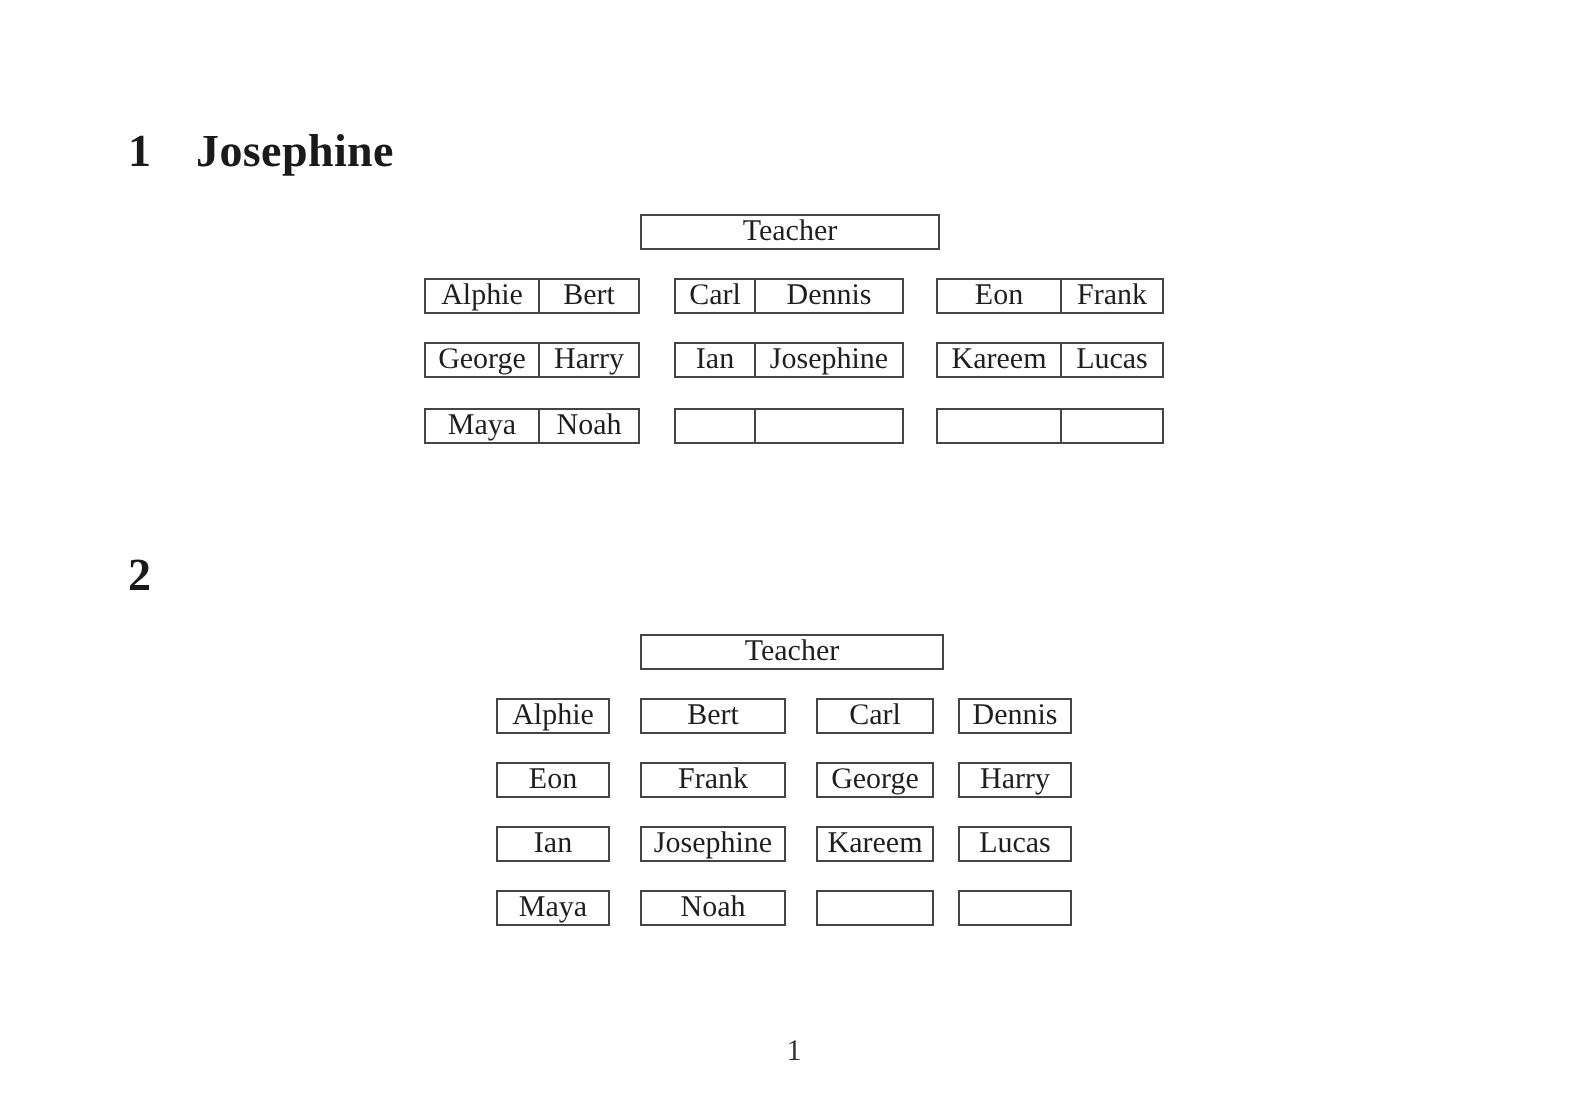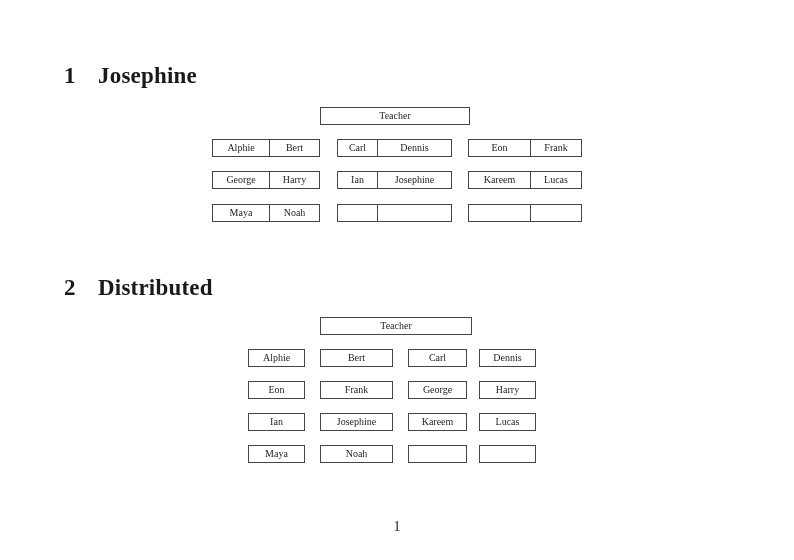--- a/index.html
+++ b/index.html
@@ -34,21 +34,21 @@
     height: 18px;
     border: 1px solid #454545;
     background: #ffffff;
     display: flex;
     align-items: stretch;
   }
   .box .cell {
     display: flex;
     align-items: center;
     justify-content: center;
-    font-size: 10px;
+    font-size: 15px;
     line-height: 16px;
     white-space: nowrap;
     overflow: hidden;
   }
   .box .cell.split { border-right: 1px solid #454545; }
   .box .cell.rest { flex: 1; }
   .teacher { width: 150px; left: 320px; }
   .teacher .cell { flex: 1; }
 
   
@@ -131,21 +131,20 @@
     <div class="cell split"></div>
     <div class="cell rest"></div>
   </div>
   <div class="box c3 r3">
     <div class="cell split"></div>
     <div class="cell rest"></div>
   </div>
 
   <div class="heading" style="top:276px">
     <span class="hnum">2</span>
-    <span class="htitle">Distributed</span>
   </div>
 
   <div class="box teacher" style="top:317px;width:152px">
     <span class="cell">Teacher</span>
   </div>
 
   <div class="box d1 s1">
     <div class="cell">Alphie</div>
   </div>
   <div class="box d2 s1">

